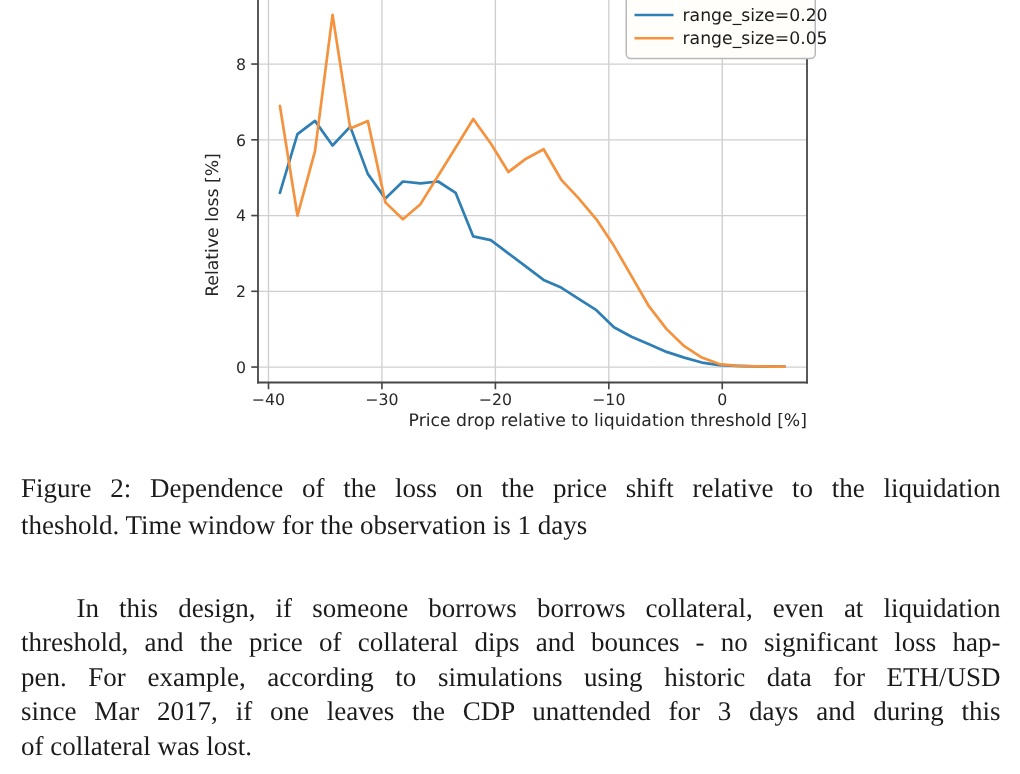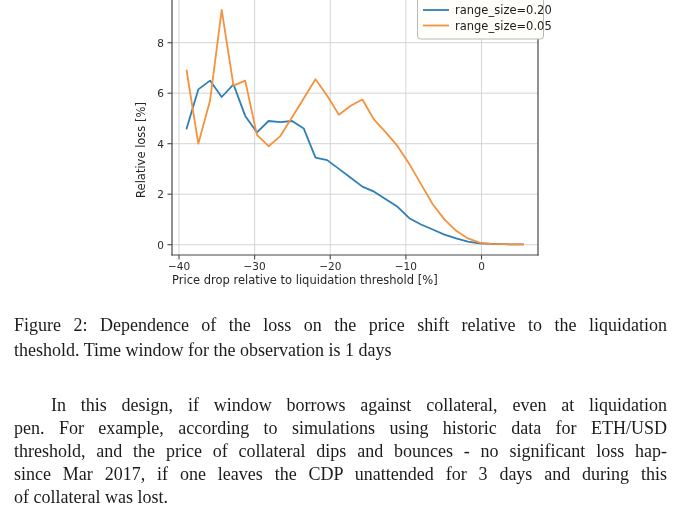--- a/index.html
+++ b/index.html
@@ -10,21 +10,21 @@
     overflow:hidden;
     font-family:"Liberation Serif", serif;
   }
   
   .chart-wrap{position:absolute;left:125px;top:0;width:440px;height:300px;}
   #chart-svg{position:absolute;left:0;top:0;overflow:visible;}
   .tick{font:10.5px "DejaVu Sans",sans-serif;fill:#2a2a2a;}
   .legend-t{font:11.5px "DejaVu Sans",sans-serif;fill:#1c1c1c;}
   .x-axis-label{
     position:absolute;left:47px;top:273px;width:366px;
-    text-align:left;
+    text-align:right;
     font:11.5px "DejaVu Sans",sans-serif;color:#262626;
   }
   .y-axis-label{
     position:absolute;left:16px;top:150px;
     transform:translate(-50%,-50%) rotate(-90deg);
     white-space:nowrap;
     font:11.5px "DejaVu Sans",sans-serif;color:#262626;
   }
   
   .caption{
@@ -89,20 +89,20 @@
     <div class="x-axis-label">Price drop relative to liquidation threshold [%]</div>
     <div class="y-axis-label">Relative loss [%]</div>
   </div>
 
   <div class="caption">
     <div class="jline">Figure 2: Dependence of the loss on the price shift relative to the liquidation</div>
     <div>theshold. Time window for the observation is 1 days</div>
   </div>
 
   <div class="bodytext">
-    <div class="jline indent">In this design, if window borrows against collateral, even at liquidation</div>
+    <div class="jline indent">In this design, if someone borrows borrows collateral, even at liquidation</div>
+    <div class="jline">threshold, and the price of collateral dips and bounces - no significant loss hap-</div>
     <div class="jline">pen. For example, according to simulations using historic data for ETH/USD</div>
-    <div class="jline">threshold, and the price of collateral dips and bounces - no significant loss hap-</div>
     <div class="jline">since Mar 2017, if one leaves the CDP unattended for 3 days and during this</div>
     <div>of collateral was lost.</div>
   </div>
 
 </div>
 
 </body></html>

